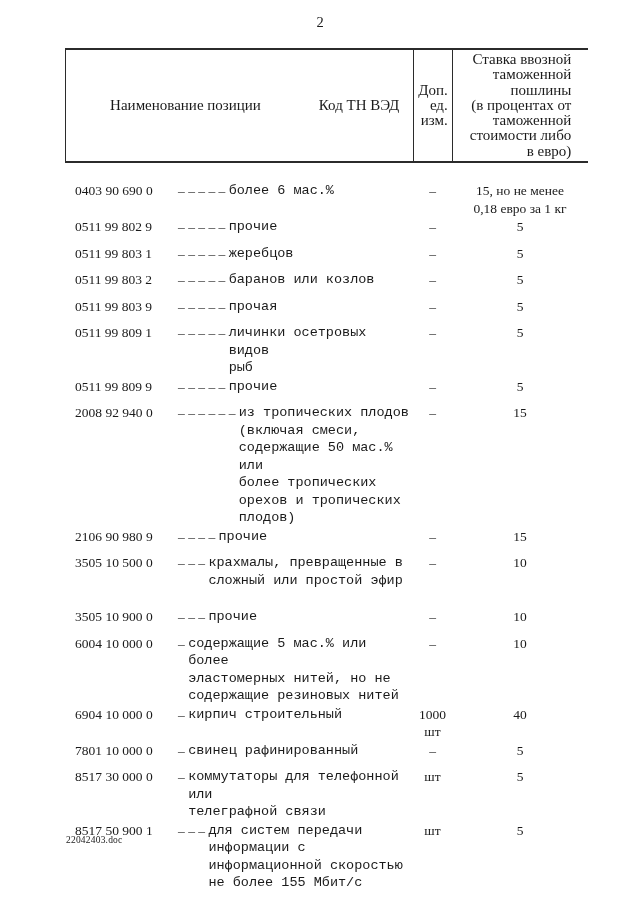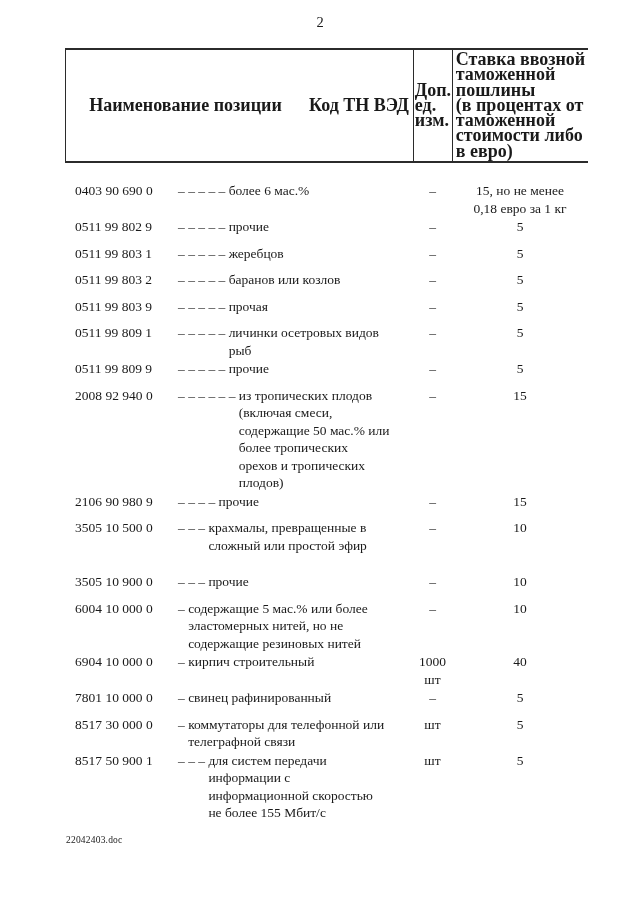--- a/index.html
+++ b/index.html
@@ -26,44 +26,43 @@
     display: flex;
     align-items: stretch;
     height: 115px;
     border-top: 2px solid #2b2b2b;
     border-bottom: 2px solid #2b2b2b;
   }
   .th {
     display: flex;
     align-items: center;
     justify-content: center;
-    text-align: left;
-    font-size: 18px;
+    text-align: right;
+    font-size: 15px;
     line-height: 15.3px;
     white-space: pre-line;
-    font-weight: bold;
   }
   .th-code { width: 108px; }
   .th-name { width: 240px; border-left: 1.5px solid #2b2b2b; }
   .th-unit { width: 39px;  border-left: 1.5px solid #2b2b2b; }
   .th-rate { width: 136px; border-left: 1.5px solid #2b2b2b; }
   .tbody { padding-top: 19px; }
   .trow {
     display: flex;
     align-items: flex-start;
     font-size: 13.5px;
     line-height: 17.5px;
     margin-bottom: 9px;
   }
   .trow.tight    { margin-bottom: 1px; }
   .trow.wide-gap { margin-bottom: 19px; }
   .c-code { width: 108px; padding-left: 10px; }
   .c-name { width: 240px; padding-left: 5px; display: flex; align-items: flex-start; }
   .dashes { white-space: pre; }
-  .name-text { white-space: pre-line; }
+  .name-text { white-space: pre-line; font-family: Liberation Mono, monospace; }
   .c-unit { width: 39px;  text-align: center; white-space: pre-line; }
   .c-rate { width: 136px; text-align: center; white-space: pre-line; }
   .footer-filename {
     position: absolute;
     left: 66px; top: 835px;
     font-size: 9.5px;
     letter-spacing: 0.2px;
     font-family: Liberation Serif, serif;
   }
 </style>

